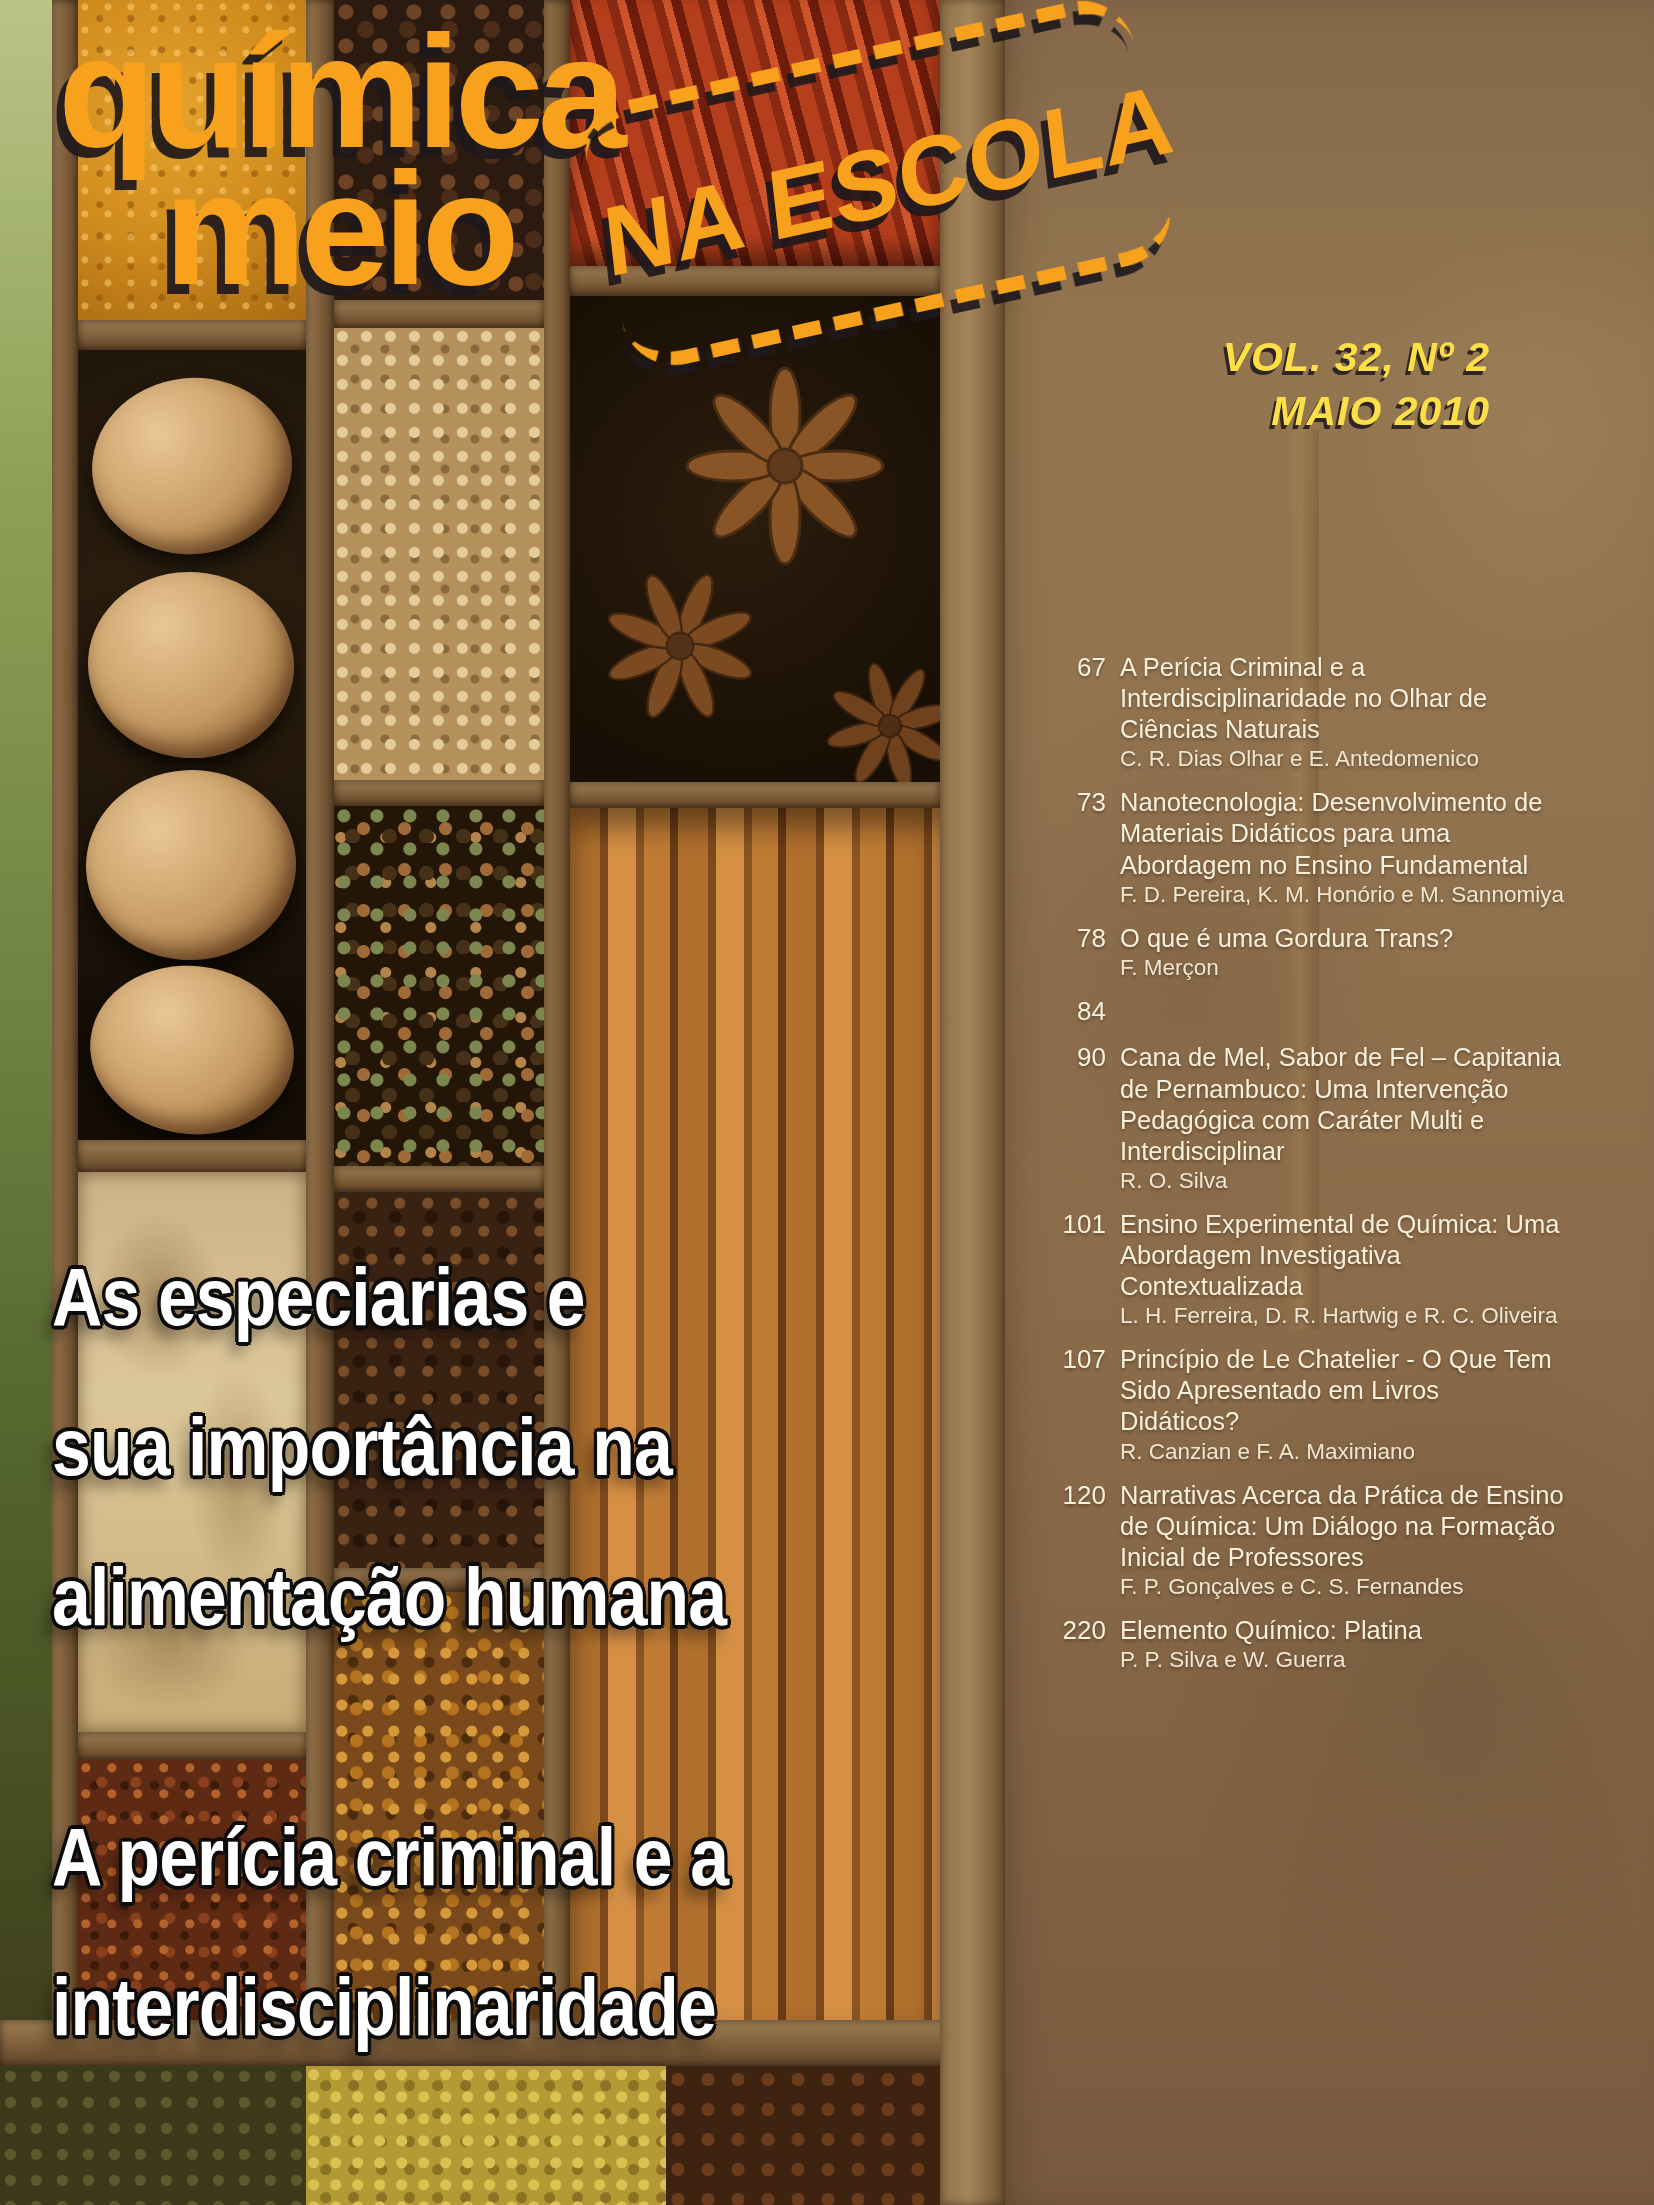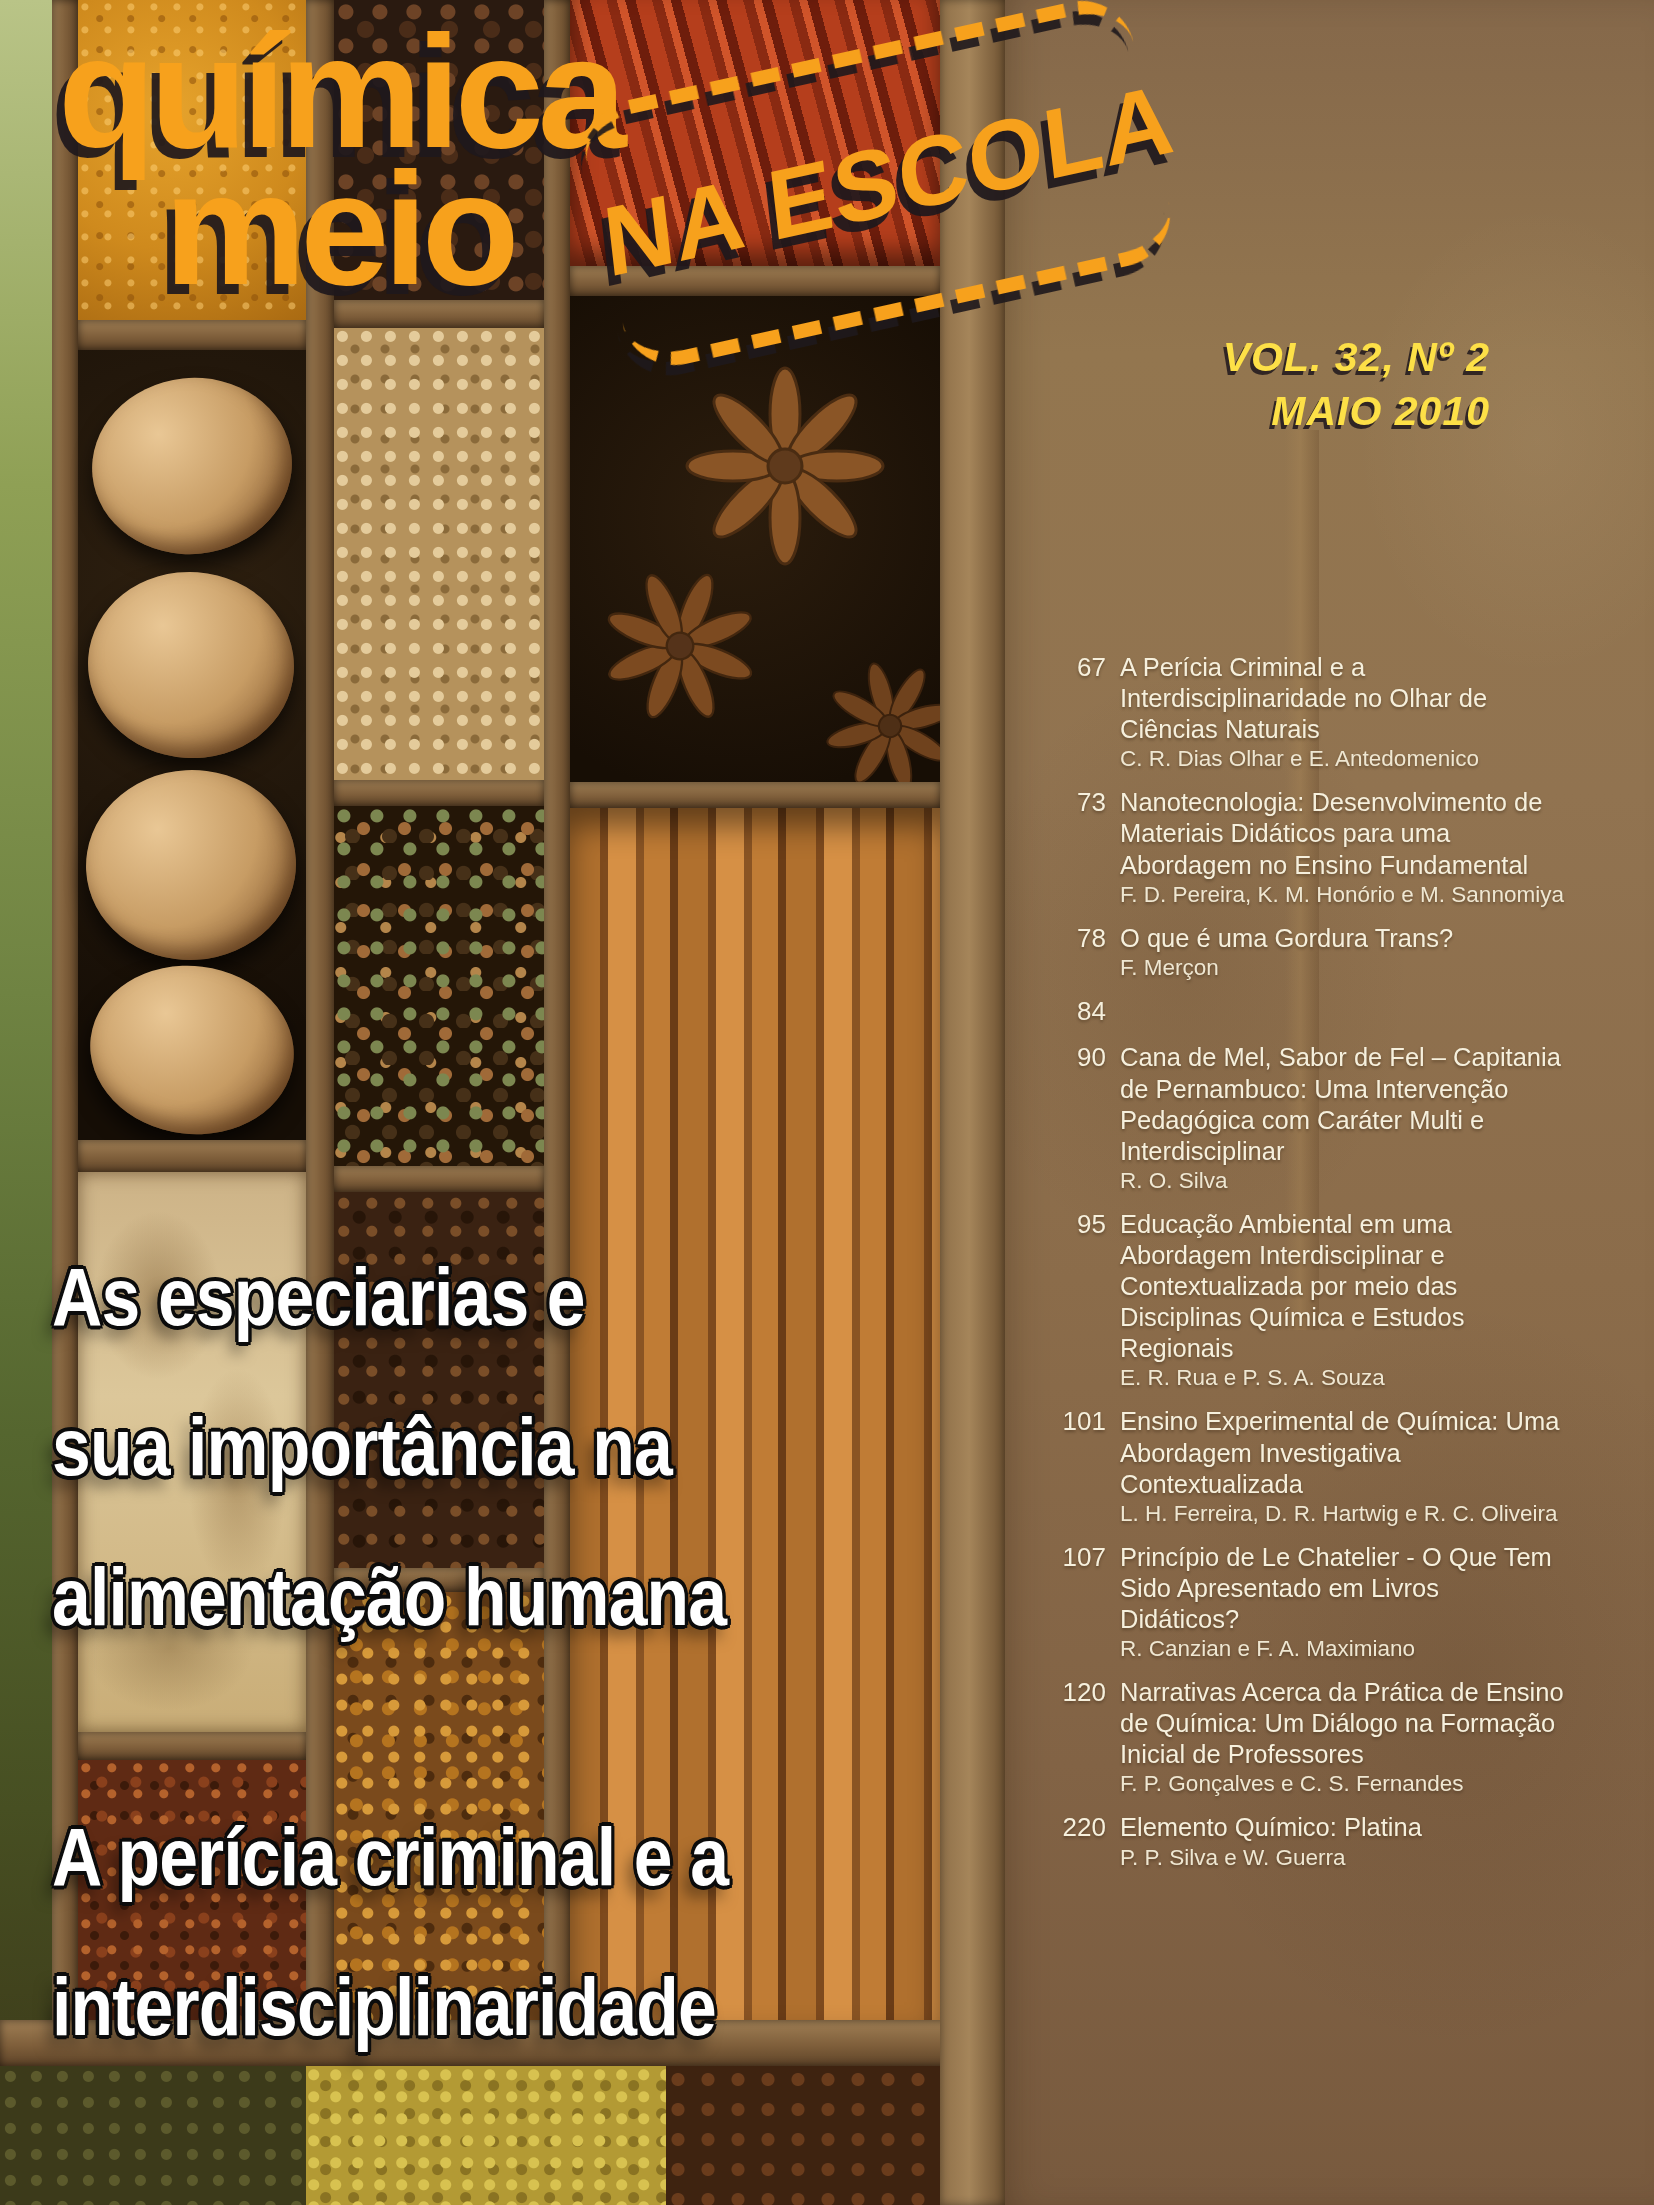--- a/index.html
+++ b/index.html
@@ -258,27 +258,20 @@
       <div class="toc-num">84</div>
     </div>
     <div class="toc-entry">
       <div class="toc-num">90</div>
       <div class="toc-body">
           <div class="toc-title">Cana de Mel, Sabor de Fel – Capitania de Pernambuco: Uma Intervenção Pedagógica com Caráter Multi e Interdisciplinar</div>
       <div class="toc-authors">R. O. Silva</div>
         </div>
     </div>
     <div class="toc-entry">
-      <div class="toc-num">95</div>
-      <div class="toc-body">
-          <div class="toc-title">Educação Ambiental em uma Abordagem Interdisciplinar e Contextualizada por meio das Disciplinas Química e Estudos Regionais</div>
-      <div class="toc-authors">E. R. Rua e P. S. A. Souza</div>
-        </div>
-    </div>
-    <div class="toc-entry">
       <div class="toc-num">101</div>
       <div class="toc-body">
           <div class="toc-title">Ensino Experimental de Química: Uma Abordagem Investigativa Contextualizada</div>
       <div class="toc-authors">L. H. Ferreira, D. R. Hartwig e R. C. Oliveira</div>
         </div>
     </div>
     <div class="toc-entry">
       <div class="toc-num">107</div>
       <div class="toc-body">
           <div class="toc-title">Princípio de Le Chatelier - O Que Tem Sido Apresentado em Livros Didáticos?</div>

